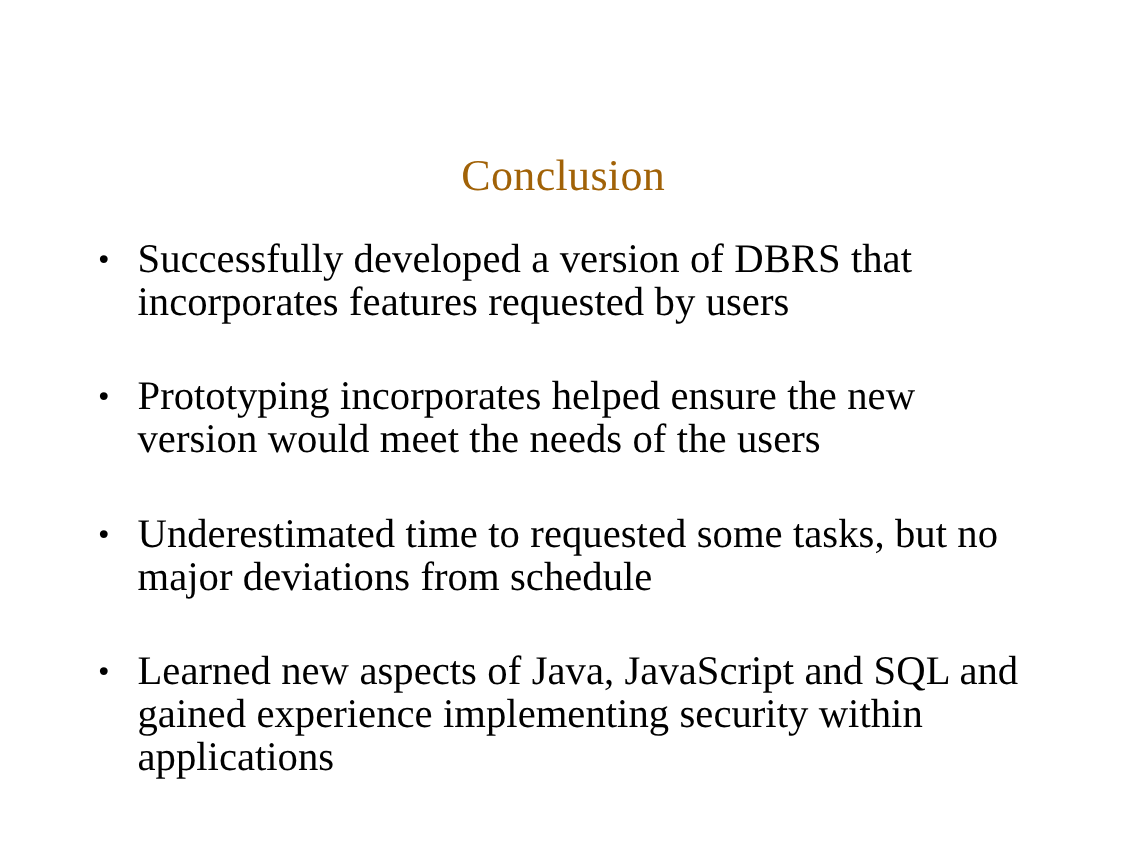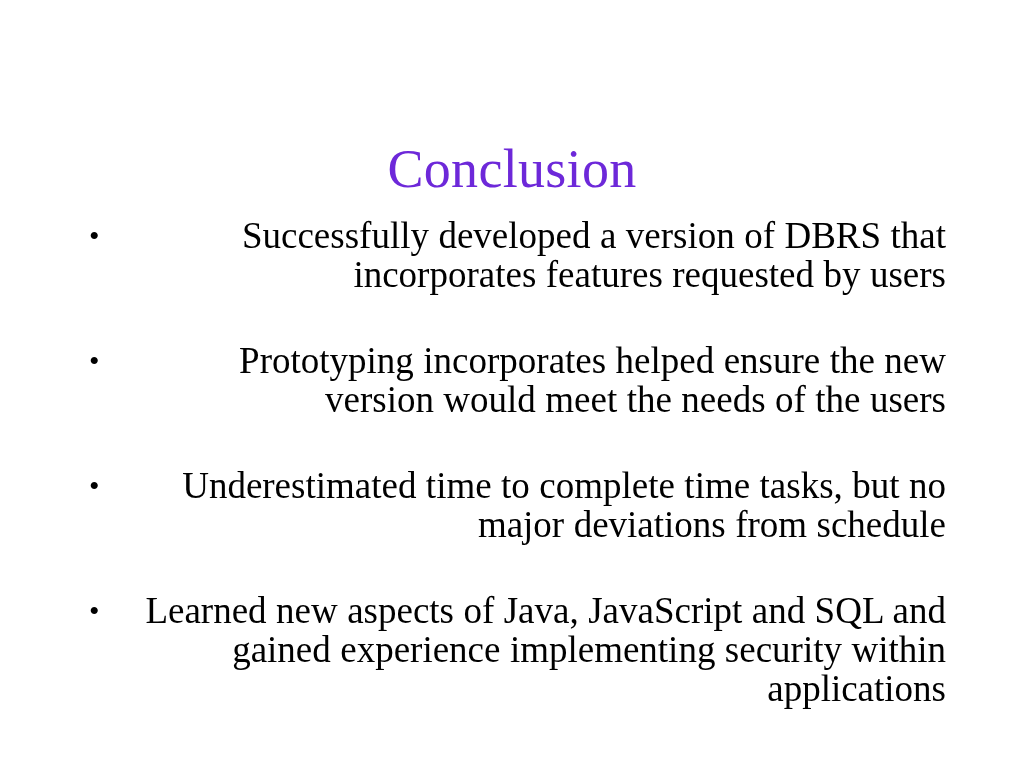--- a/index.html
+++ b/index.html
@@ -23,25 +23,25 @@
     background: #ffffff;
     box-sizing: border-box;
   }
 
   .slide-title {
     position: absolute;
     top: 102px;
     left: 0;
     width: 1024px;
     text-align: center;
-    font-size: 54px;
+    font-size: 40px;
     line-height: 62px;
     font-weight: normal;
     letter-spacing: 0.3px;
-    color: #6d28d9;
+    color: #a16207;
     white-space: nowrap;
   }
 
   .bullet-list {
     position: absolute;
     top: 216px;
     left: 86px;
     width: 860px;
     margin: 0;
     padding: 0;
@@ -68,21 +68,21 @@
     top: 0;
     width: 22px;
     font-size: 30px;
     line-height: 39px;
     text-align: left;
     color: #000000;
   }
 
   .bullet-text {
     display: block;
-    text-align: right;
+    text-align: left;
     word-spacing: 0.2px;
   }
 </style>
 </head>
 <body>
 
 <div class="slide">
 
   <h1 class="slide-title">Conclusion</h1>
 
@@ -93,21 +93,21 @@
       <span class="bullet-text">Successfully developed a version of DBRS that incorporates features requested by users</span>
     </li>
 
     <li class="bullet-item">
       <span class="bullet-marker">•</span>
       <span class="bullet-text">Prototyping incorporates helped ensure the new version would meet the needs of the users</span>
     </li>
 
     <li class="bullet-item">
       <span class="bullet-marker">•</span>
-      <span class="bullet-text">Underestimated time to complete time tasks, but no major deviations from schedule</span>
+      <span class="bullet-text">Underestimated time to requested some tasks, but no major deviations from schedule</span>
     </li>
 
     <li class="bullet-item">
       <span class="bullet-marker">•</span>
       <span class="bullet-text">Learned new aspects of Java, JavaScript and SQL and gained experience implementing security within applications</span>
     </li>
 
   </ul>
 
 </div>

